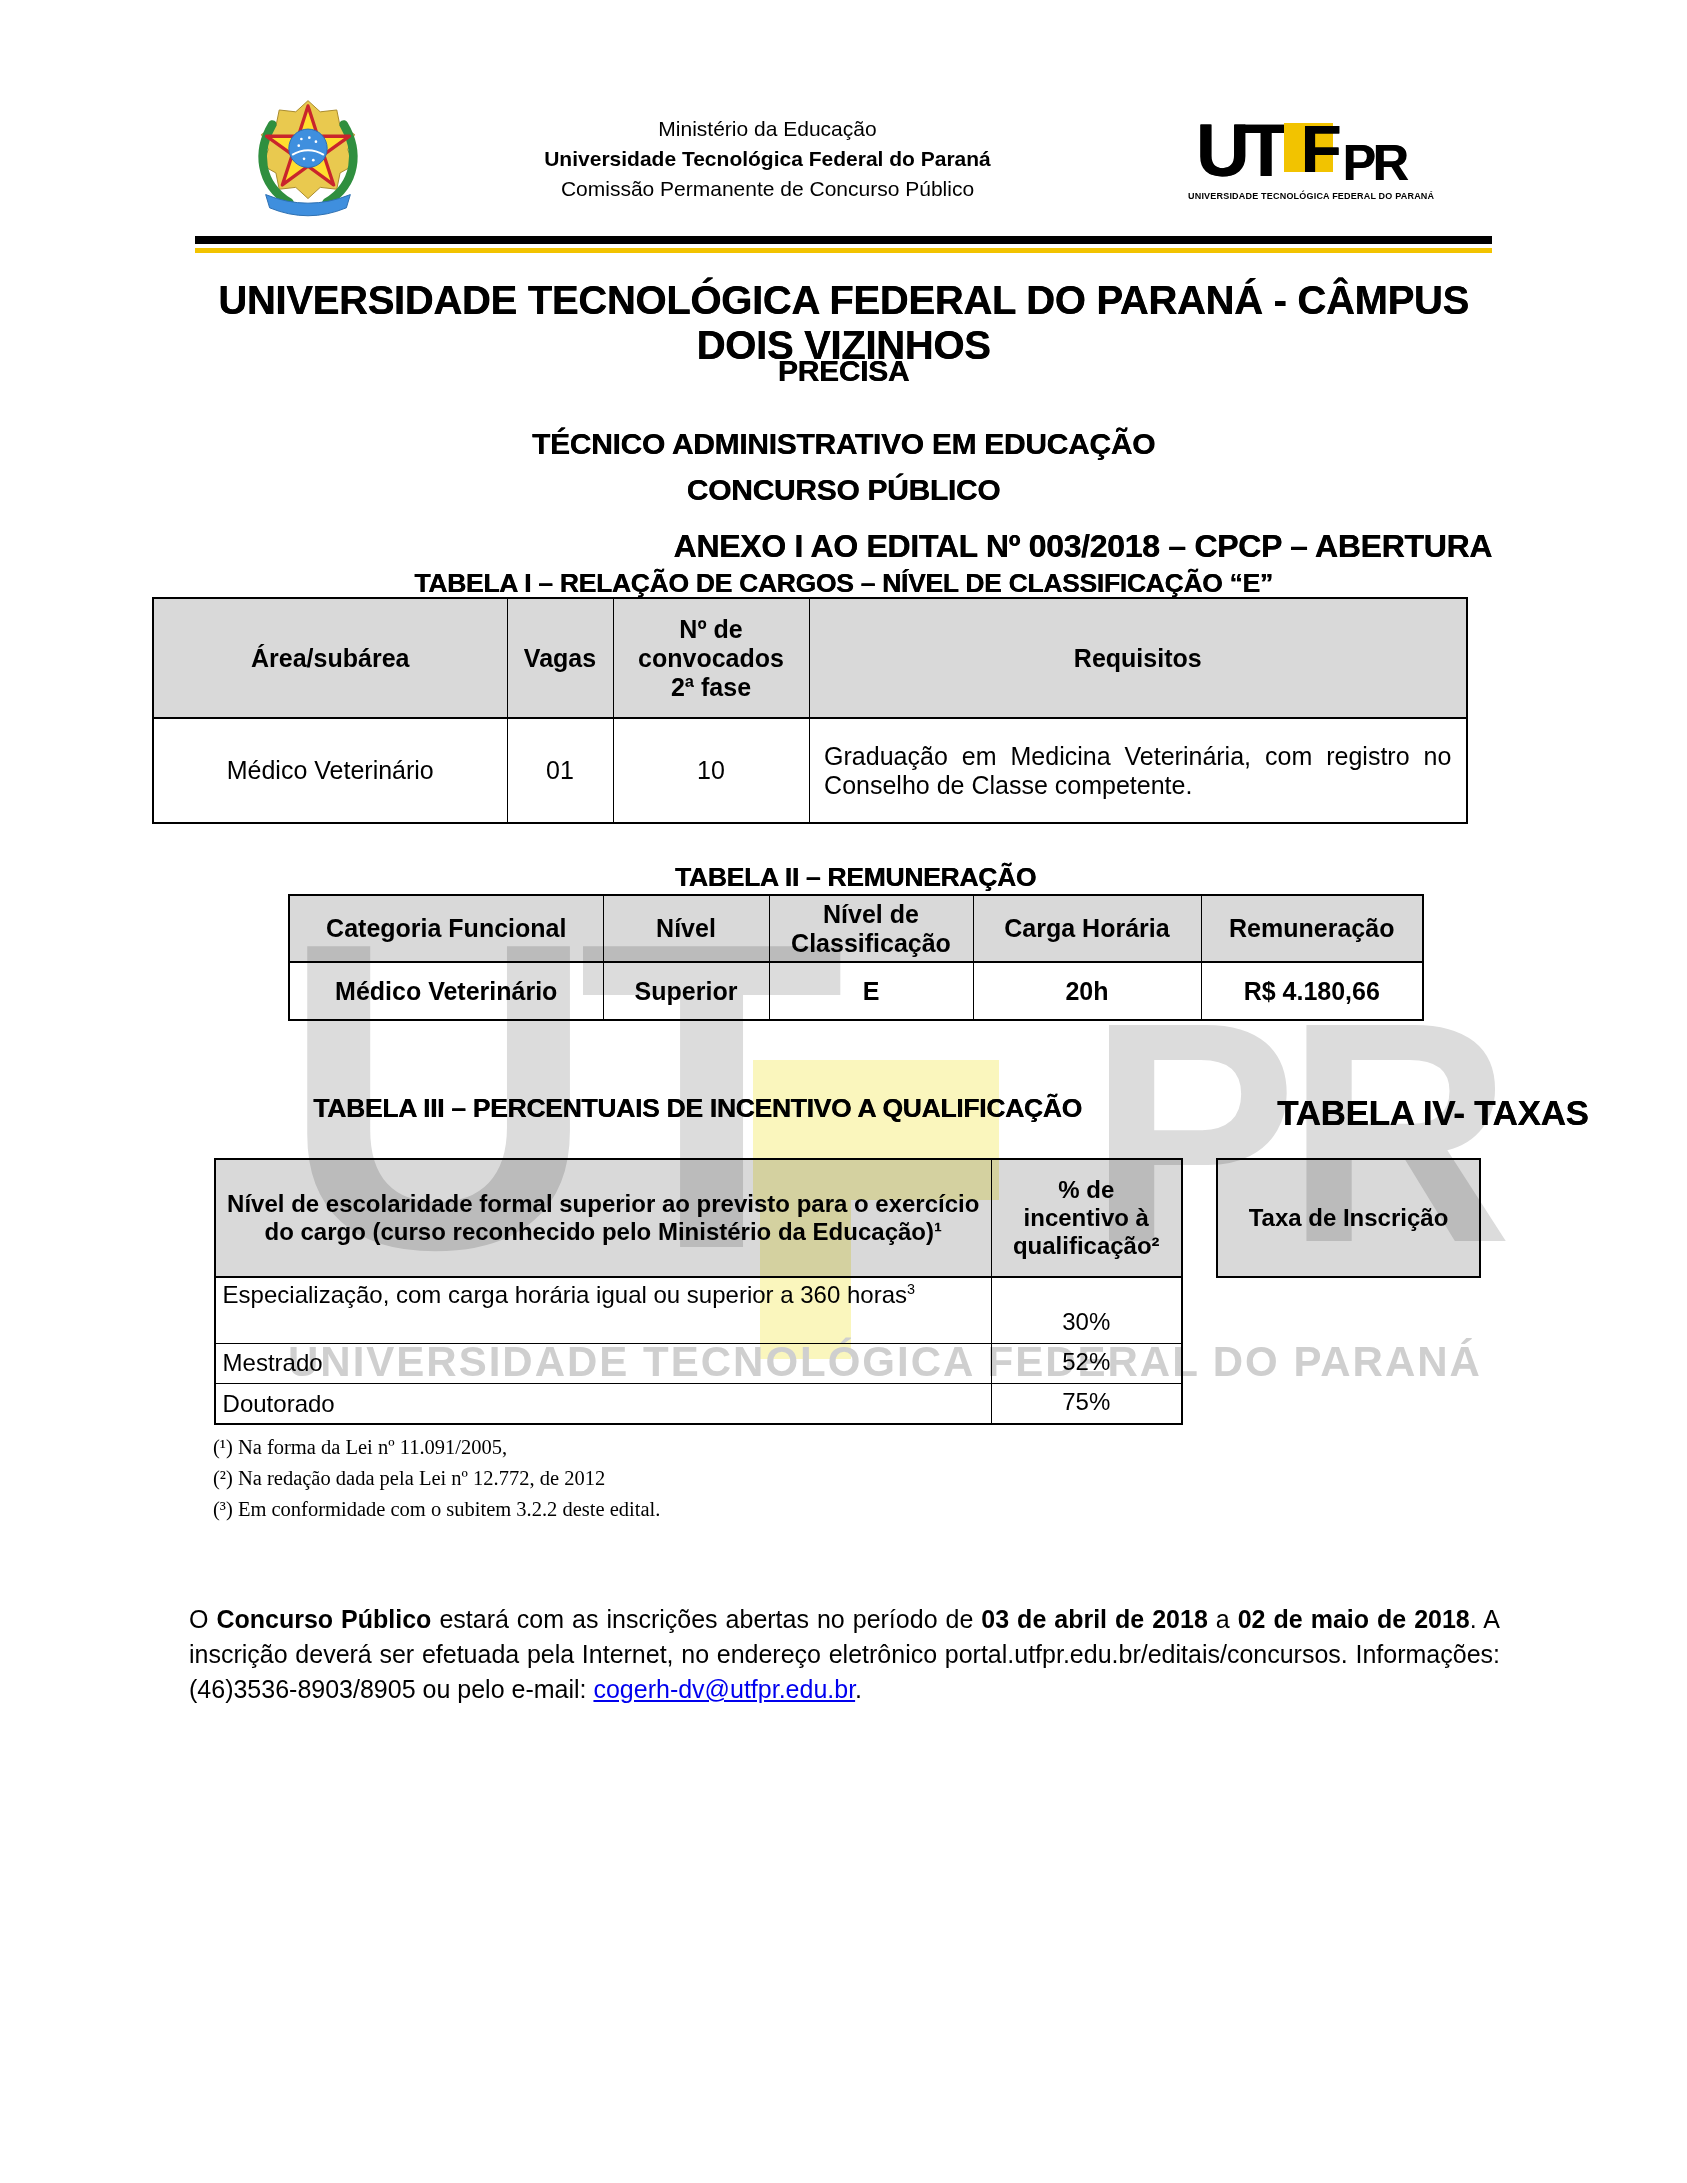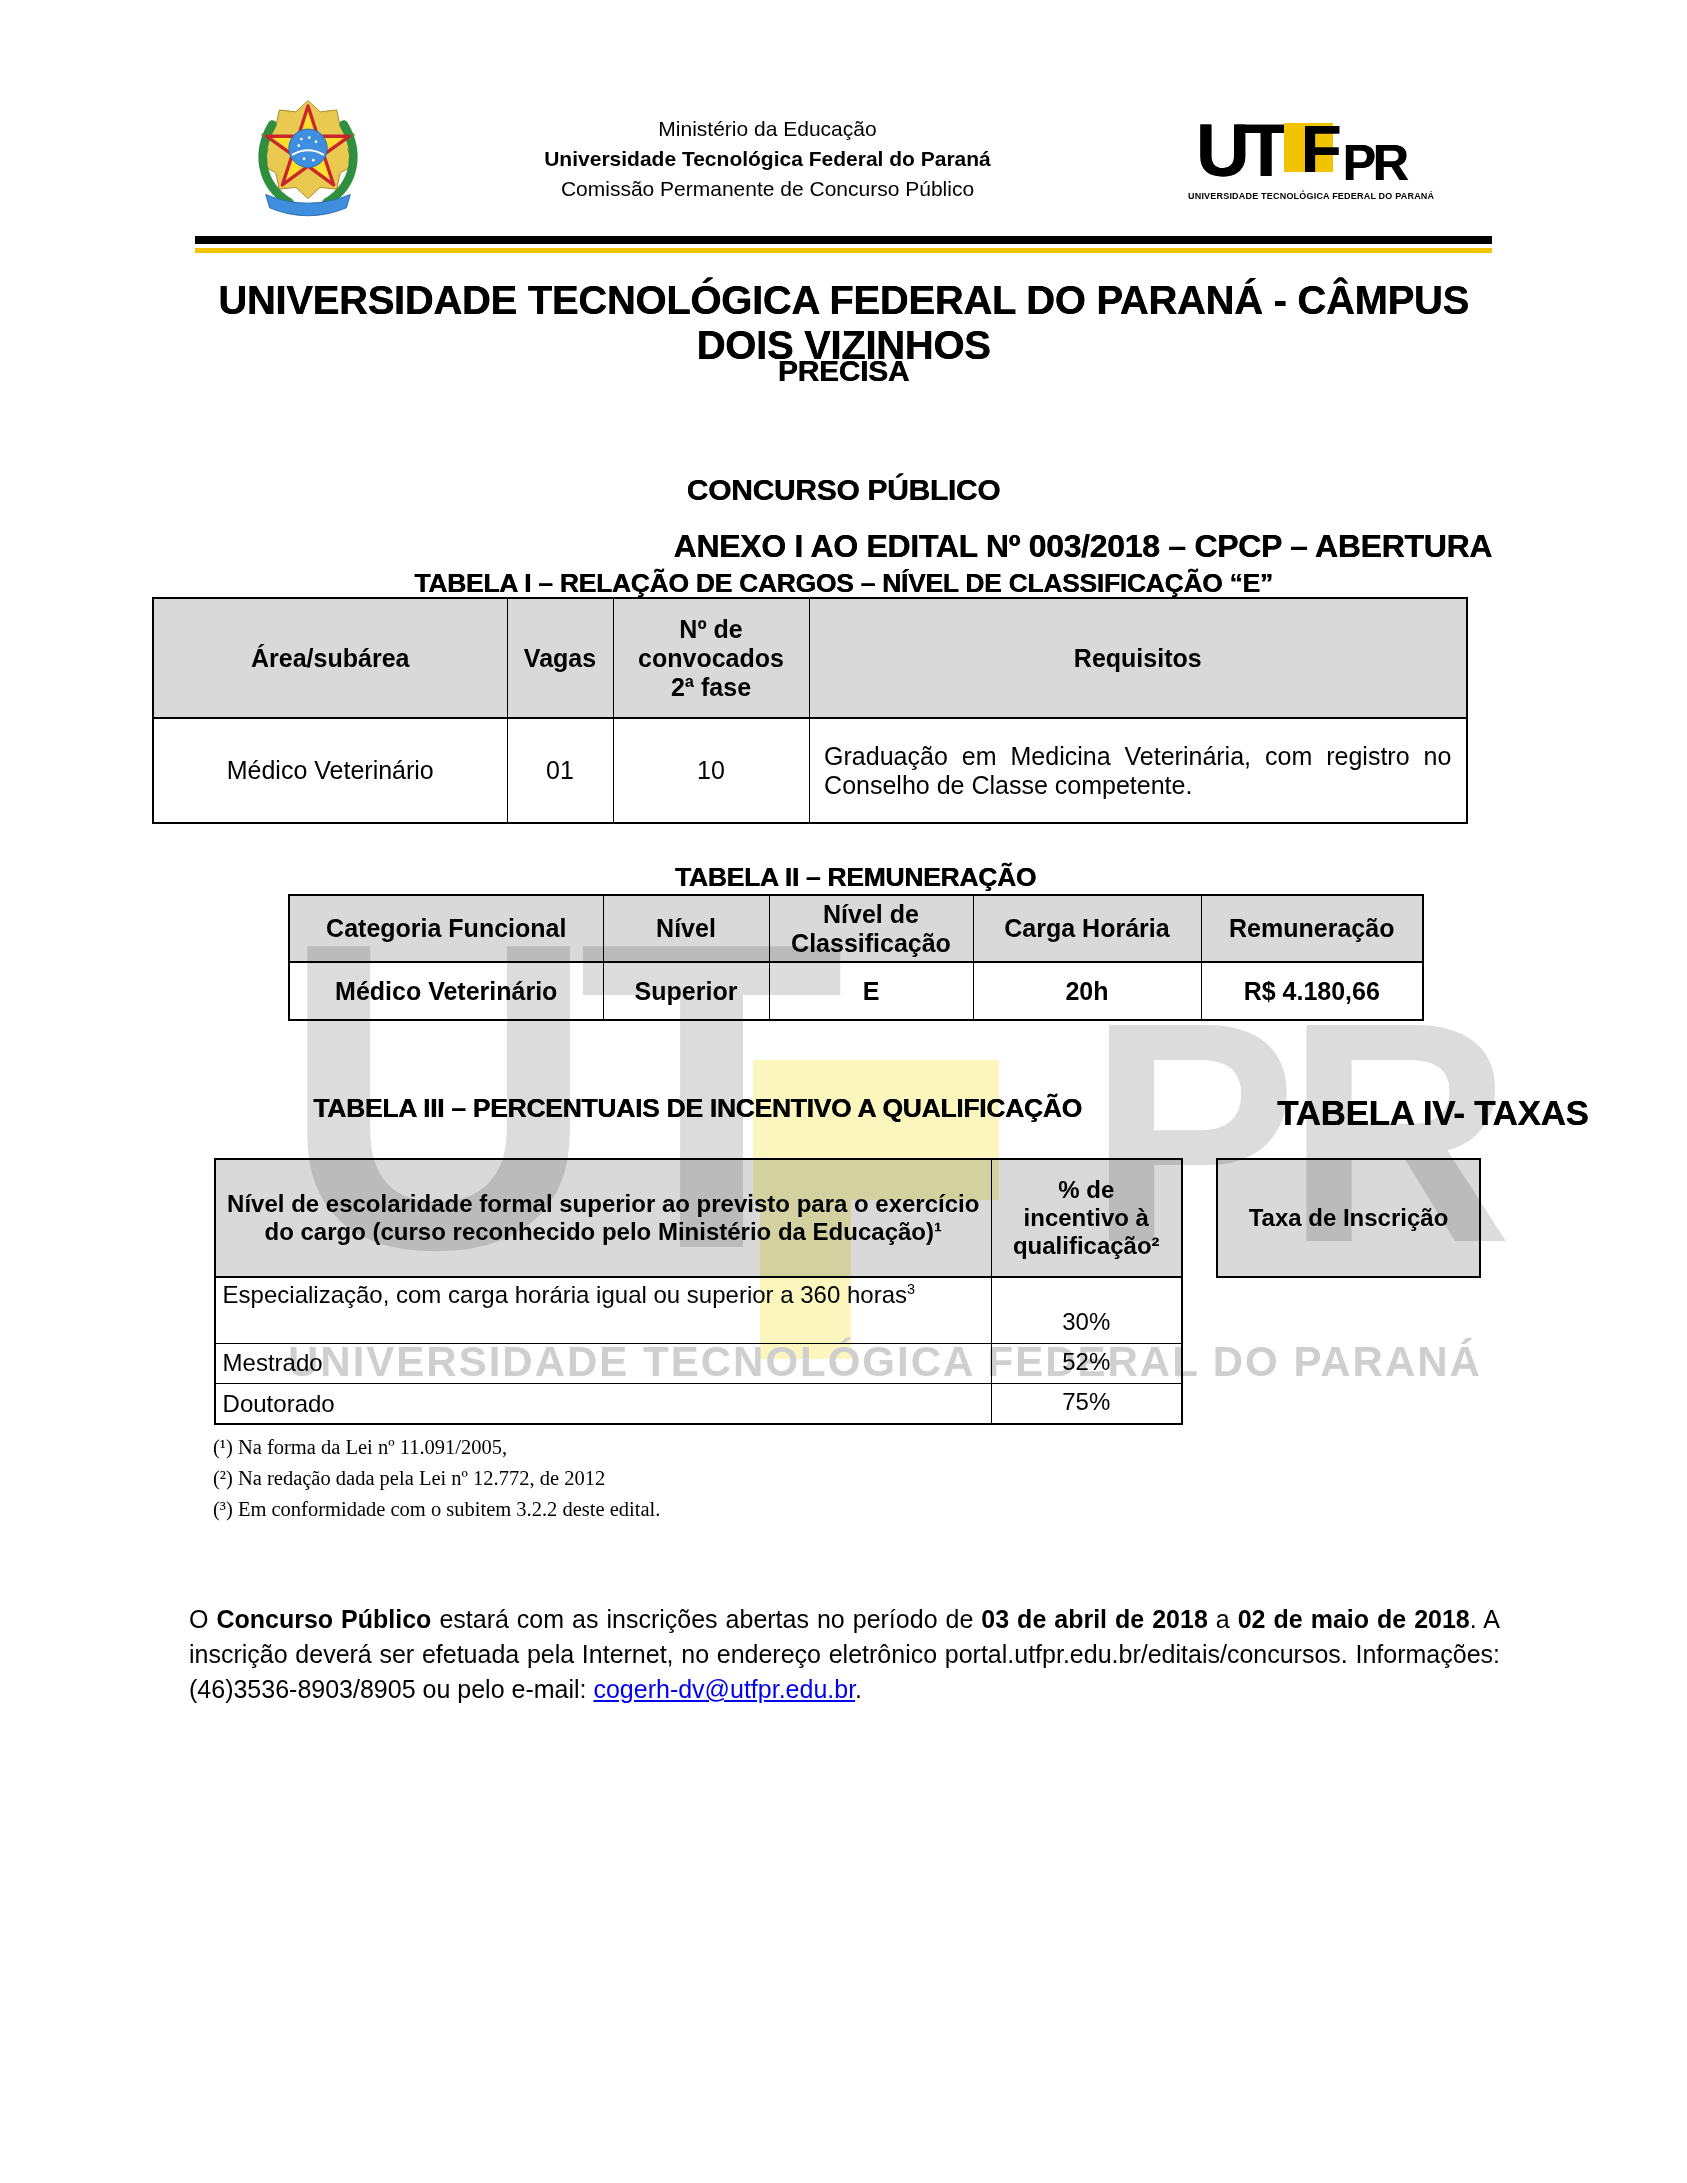--- a/index.html
+++ b/index.html
@@ -131,20 +131,21 @@
         <span class="lg-pr">PR</span>
       </div>
       <div class="logo-cap">UNIVERSIDADE TECNOLÓGICA FEDERAL DO PARANÁ</div>
     </div>
 
     <div class="rule-black"></div>
     <div class="rule-yellow"></div>
 
     <div class="tband t-campus heavy">UNIVERSIDADE TECNOLÓGICA FEDERAL DO PARANÁ - CÂMPUS DOIS VIZINHOS</div>
     <div class="tband t-precisa heavy">PRECISA</div>
+    <div class="tband t-cargo heavy">TÉCNICO ADMINISTRATIVO EM EDUCAÇÃO</div>
     <div class="tband t-concurso heavy">CONCURSO PÚBLICO</div>
     <div class="tband t-anexo heavy">ANEXO I AO EDITAL Nº 003/2018 – CPCP – ABERTURA</div>
     <div class="tband t-cap1 heavy">TABELA I – RELAÇÃO DE CARGOS – NÍVEL DE CLASSIFICAÇÃO “E”</div>
 
     <table class="tbl tb1">
       <colgroup>
           <col style="width:354px">
           <col style="width:106px">
           <col style="width:196px">
           <col style="width:658px">

